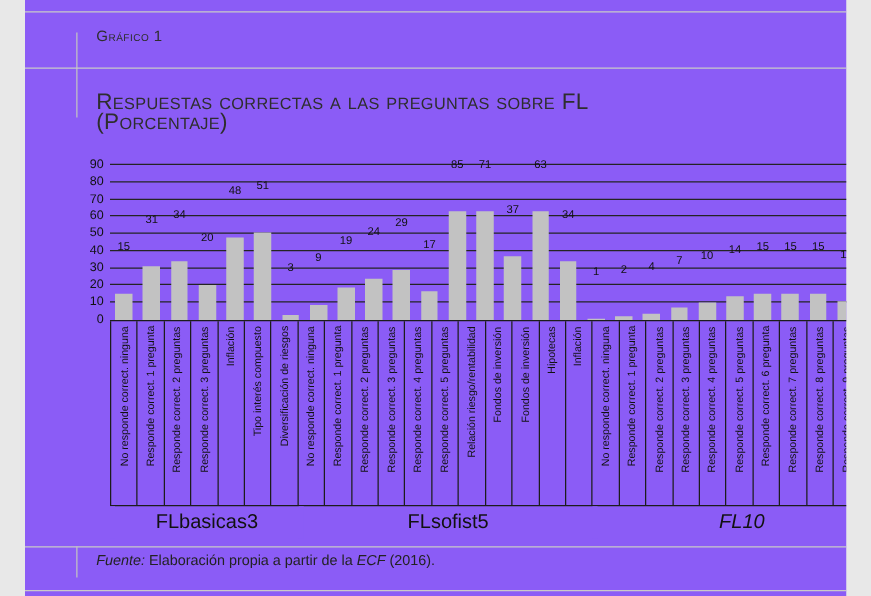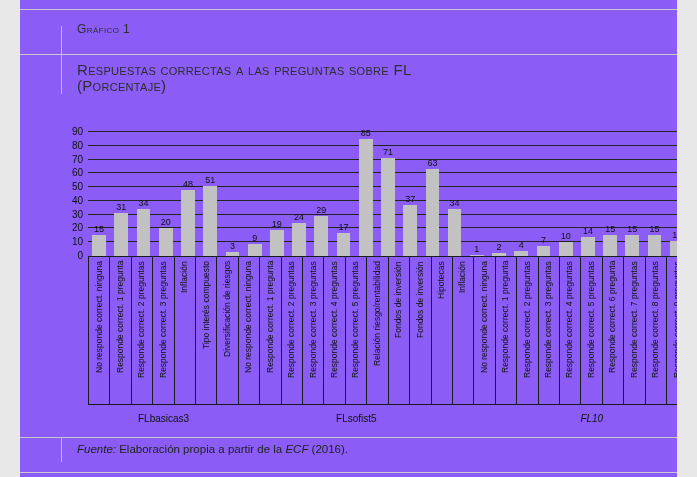--- a/index.html
+++ b/index.html
@@ -14,35 +14,35 @@
   .rule-prefooter{top:437px;}
   .rule-bottom{top:472px;}
   .vline{position:absolute;width:1px;background:#c2c2c2;left:41px;}
   .vline-header{top:26px;height:68px;}
   .vline-footer{top:437px;height:25px;}
   .kicker{
     position:absolute;left:57px;top:22px;font-size:12px;letter-spacing:.4px;
     font-variant:small-caps;color:#2e2e2e;
   }
   .chart-title{
-    position:absolute;left:57px;top:62px;font-size:15px;line-height:16px;
+    position:absolute;left:57px;top:73px;font-size:18px;line-height:16px;
     font-variant:small-caps;letter-spacing:.3px;color:#2e2e2e;
   }
   .chart{position:absolute;left:42px;top:126px;width:648px;}
   .plot-row{display:flex;}
   .y-axis{width:26px;position:relative;height:130px;flex:0 0 26px;}
   .ytick{
     position:absolute;right:5px;font-size:10px;color:#111;line-height:10px;
   }
   .plot{flex:1;position:relative;height:130px;border-bottom:1px solid #1c1c1c;}
   .gridline{position:absolute;left:0;right:0;height:1px;background:#242424;z-index:1;}
   .bars{position:absolute;left:0;right:0;top:0;bottom:0;display:flex;z-index:2;}
   .bar-cell{
     flex:1;display:flex;flex-direction:column;justify-content:flex-end;
-    align-items:center;min-width:0;
+    align-items:center;min-width:0;gap:32px;
   }
   .bar-value{font-size:9px;line-height:10px;color:#111;margin-bottom:1px;white-space:nowrap;}
   .bar{width:62%;background:#c2c2c2;}
   .under-row{display:flex;}
   .axis-spacer{flex:0 0 26px;width:26px;}
   .cats{
     flex:1;display:flex;height:148px;border-bottom:1px solid #1c1c1c;
     border-right:1px solid #1c1c1c;box-sizing:border-box;
   }
   .cat-cell{
@@ -52,22 +52,22 @@
   .cat-label{
     writing-mode:vertical-rl;transform:rotate(180deg);text-align:end;
     height:100%;font-size:8.5px;line-height:1.1;color:#111;
     padding-bottom:4px;box-sizing:border-box;white-space:nowrap;
   }
   .groups{
     flex:1;display:flex;height:26px;border-right:1px solid #1c1c1c;
     box-sizing:border-box;
   }
   .group-cell{
-    border-left:1px solid #8b5cf6;box-sizing:border-box;display:flex;
-    align-items:center;justify-content:center;font-size:10px;color:#111;
+    border-left:4px solid #8b5cf6;box-sizing:border-box;display:flex;
+    align-items:center;justify-content:center;font-size:16px;color:#111;
     min-width:0;
   }
   .footer{
     position:absolute;left:57px;top:443px;font-size:11.5px;color:#222;
   }
   .footer .it{font-style:italic;}
 </style>
 </head>
 <body>
 

